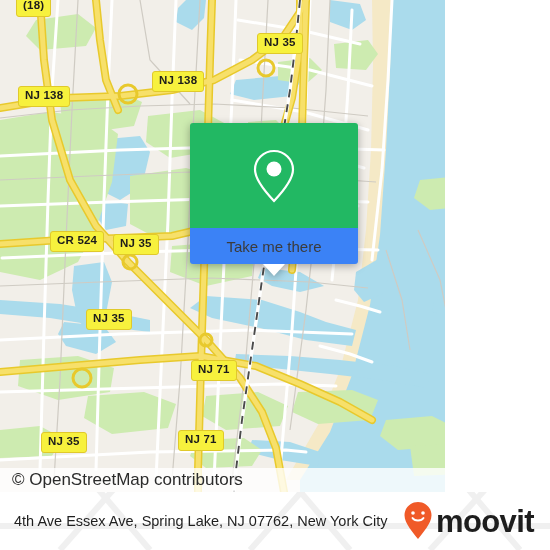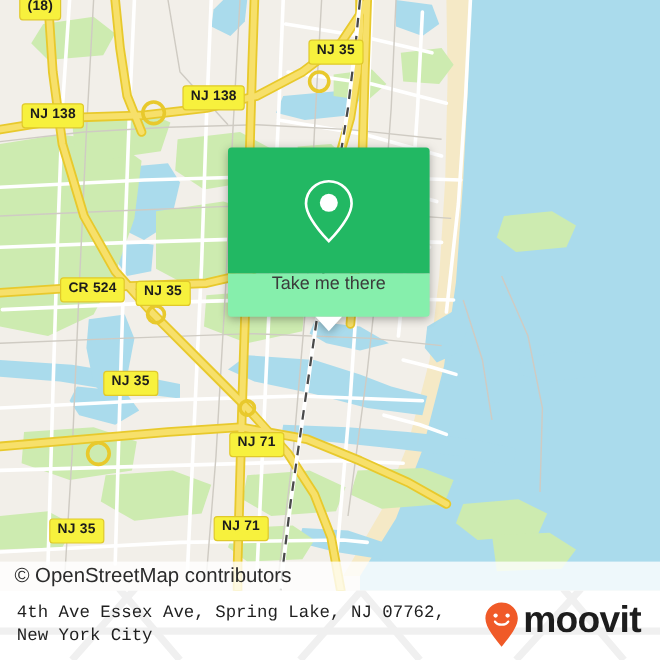--- a/index.html
+++ b/index.html
@@ -20,21 +20,21 @@
     width: 550px;
     height: 550px;
     overflow: hidden;
     background: #ffffff;
   }
 
   
   .map-area {
     position: absolute;
     left: 0; top: 0;
-    width: 550px;
+    width: 445px;
     height: 492px;
     overflow: hidden;
     background: #f2efe9;
   }
   .map-svg {
     position: absolute;
     left: 0; top: 0;
     width: 550px;
     height: 492px;
     display: block;
@@ -67,25 +67,25 @@
   }
   .callout-top {
     background: #22b863;
     height: 105px;
     border-radius: 3px 3px 0 0;
     display: flex;
     align-items: center;
     justify-content: center;
   }
   .callout-bottom {
-    background: #86efac;
+    background: #3b82f6;
     height: 36px;
     border-radius: 0 0 3px 3px;
     display: flex;
-    align-items: flex-start;
+    align-items: center;
     justify-content: center;
     position: relative;
   }
   .callout-label {
     font-size: 15px;
     color: #3b3b3b;
     font-family: "Liberation Sans", sans-serif;
   }
   .callout-tail {
     position: absolute;
@@ -138,26 +138,26 @@
     pointer-events: none;
   }
   .footer-address {
     flex: 1 1 auto;
     font-size: 14.5px;
     line-height: 19px;
     color: #1f1f1f;
     max-width: 406px;
     position: relative;
     z-index: 2;
-    font-family: Liberation Mono, monospace;
+    font-family: Liberation Sans, sans-serif;
   }
   .brand {
     flex: 0 0 auto;
     display: flex;
-    align-items: flex-start;
+    align-items: center;
     gap: 3px;
     position: relative;
     z-index: 2;
     padding-right: 6px;
   }
   .brand-word {
     font-size: 31px;
     font-weight: bold;
     color: #1d1d1d;
     letter-spacing: -0.6px;

